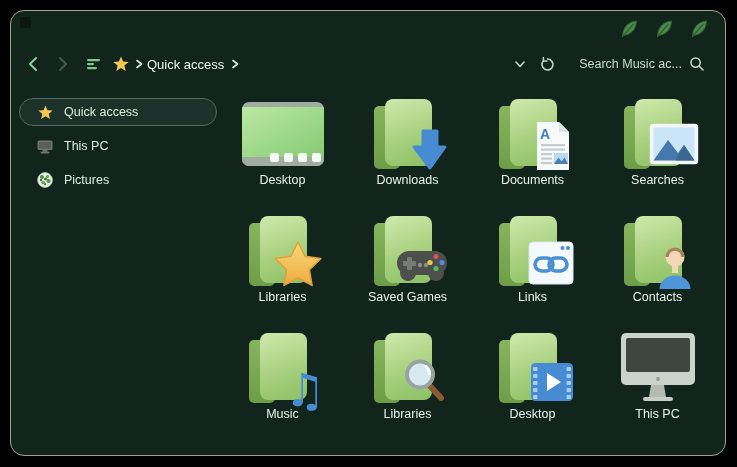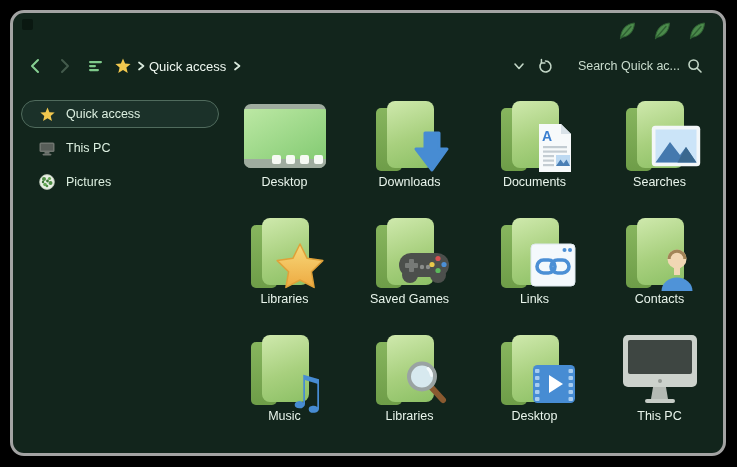--- a/index.html
+++ b/index.html
@@ -1,17 +1,17 @@
 <!DOCTYPE html>
 <html><head>
 <meta charset="utf-8">
 <style>
   html,body{margin:0;padding:0}
   body{width:737px;height:467px;background:#000;font-family:"Liberation Sans",sans-serif;position:relative;overflow:hidden}
-  .window{position:absolute;left:10px;top:10px;width:716px;height:446px;background:#12251c;border:3px solid #a3a3a3;border-radius:14px;box-sizing:border-box}
+  .window{position:absolute;left:10px;top:10px;width:716px;height:446px;background:#12251c;border:1px solid #a3a3a3;border-radius:14px;box-sizing:border-box}
 
   
   .titlebar{position:absolute;top:0;left:0;right:0;height:38px}
   .app-icon{position:absolute;left:9px;top:6px;width:11px;height:11px;background:#0a1811;border-radius:2px}
   .controls{position:absolute;right:14px;top:7px;display:flex;gap:13px}
   .ctrl-btn{width:22px;height:22px;display:flex;align-items:center;justify-content:center;cursor:pointer}
 
   
   .toolbar{position:absolute;top:38px;left:0;right:0;height:30px;display:flex;align-items:center;padding:0 12px;box-sizing:border-box}
   .tb-btn{width:20px;height:20px;display:flex;align-items:center;justify-content:center;flex:0 0 auto}
@@ -120,21 +120,21 @@
       <svg width="14" height="14" viewBox="0 0 14 14">
           <path d="M3 5 L7 9.5 L11 5" fill="none" stroke="#c2d6c6" stroke-width="1.6" stroke-linecap="round" stroke-linejoin="round"></path>
         </svg>
     </div>
     <div class="tb-btn" style="margin-left:7px">
       <svg width="17" height="17" viewBox="0 0 18 18">
           <path d="M9 3.2 a5.8 5.8 0 1 1 -4.3 1.9" fill="none" stroke="#c2d6c6" stroke-width="1.7" stroke-linecap="round"></path>
           <path d="M4.7 1.6 v3.7 h3.7" fill="none" stroke="#c2d6c6" stroke-width="1.6" stroke-linecap="round" stroke-linejoin="round"></path>
         </svg>
     </div>
-    <div class="search-text">Search Quick ac...</div>
+    <div class="search-text">Search Music ac...</div>
     <div class="tb-btn" style="margin-left:5px;margin-right:6px">
       <svg width="16" height="16" viewBox="0 0 16 16">
           <circle cx="6.6" cy="6.6" r="4.6" fill="none" stroke="#c2d6c6" stroke-width="1.6"></circle>
           <path d="M10.2 10.2 L14 14" stroke="#c2d6c6" stroke-width="1.6" stroke-linecap="round"></path>
         </svg>
     </div>
   </div>
 
   <div class="sidebar">
     <div class="side-item selected">

